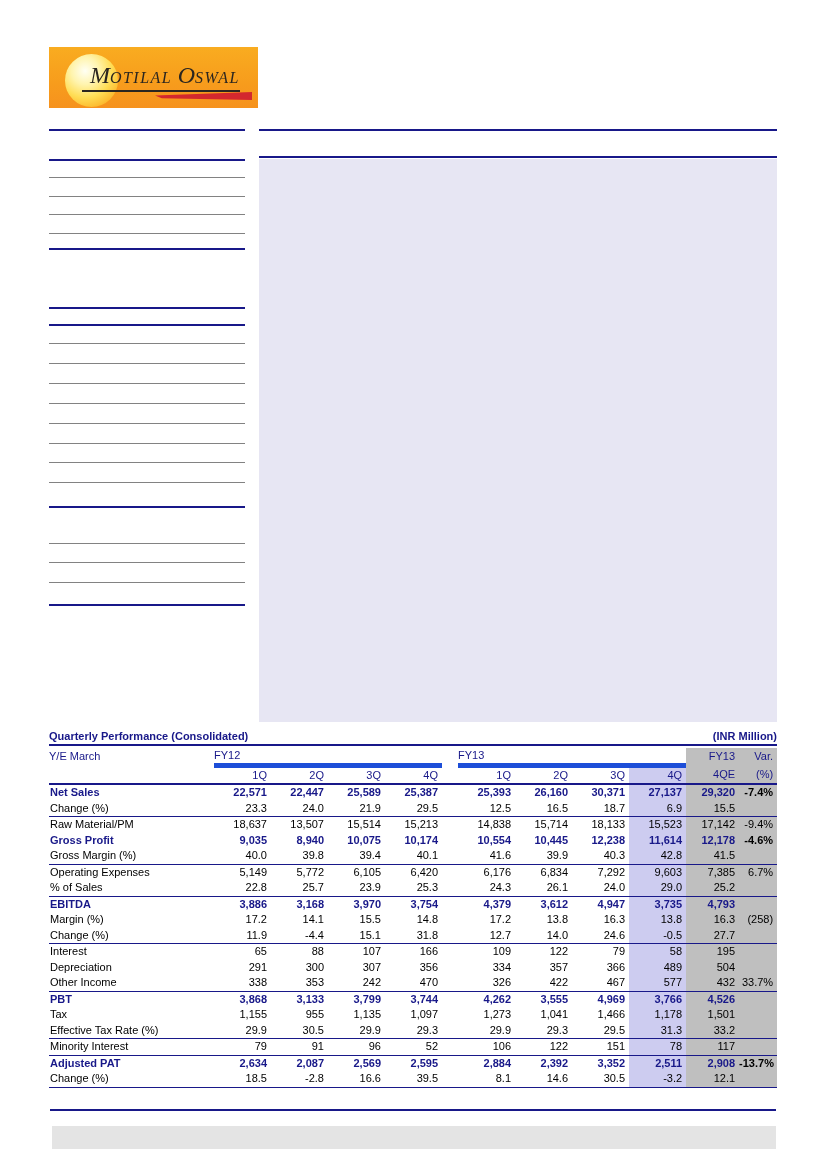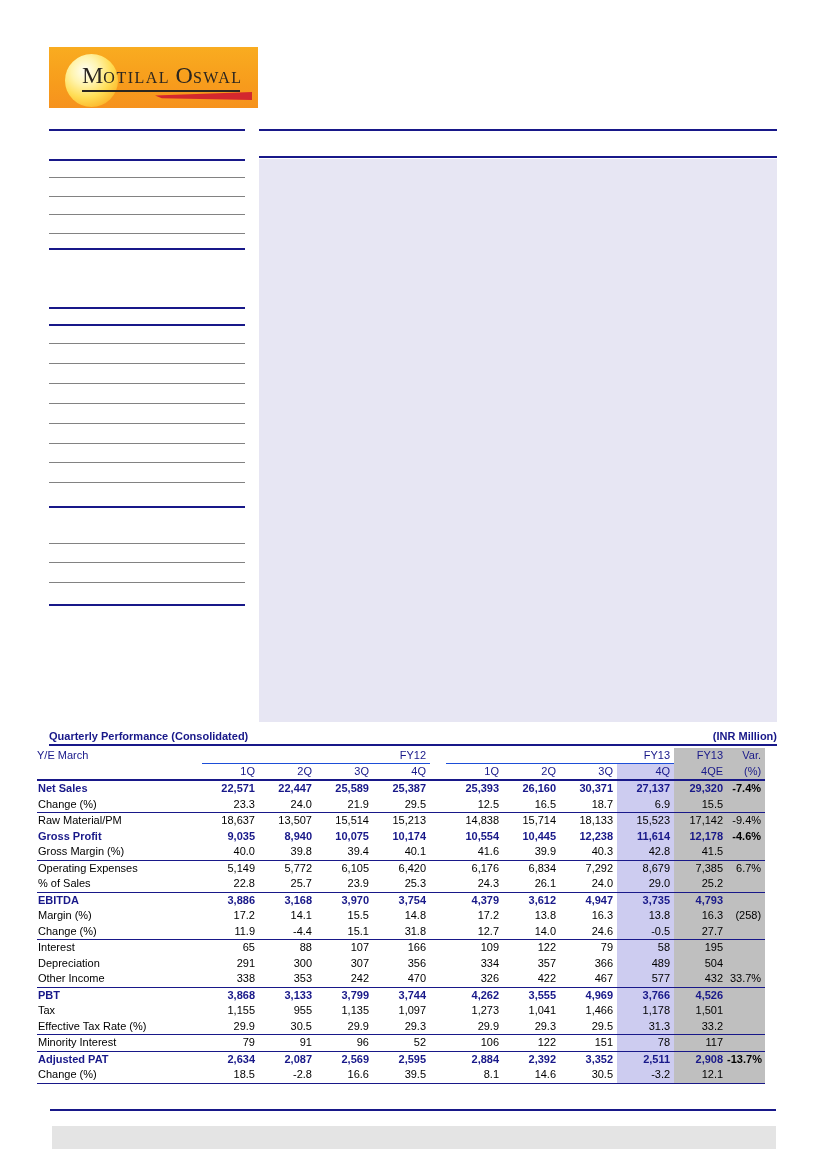--- a/index.html
+++ b/index.html
@@ -16,41 +16,41 @@
   
   .bigbox{position:absolute;left:259px;top:159px;width:518px;height:563px;background:#E7E6F3;}
 
   
   .logo{position:absolute;left:49px;top:47px;width:209px;height:61px;
         background:linear-gradient(180deg,#F9AC20 0%,#F79C1C 60%,#F6921E 100%);}
   .sun{position:absolute;left:16px;top:7px;width:53px;height:53px;border-radius:50%;
        background:radial-gradient(circle at 38% 32%,#FFFFF4 0%,#FFF4AE 28%,#FFDD55 55%,#FBB226 82%,rgba(249,165,26,0) 100%);}
   .brand{position:absolute;left:33px;top:13px;right:18px;height:30px;
          color:#2B2620;font-family:"Liberation Serif",serif;white-space:nowrap;
-         border-bottom:2px solid #2B2620;text-align:left;}
+         border-bottom:2px solid #2B2620;text-align:right;font-style:italic;}
   .brand .big{font-size:24px;line-height:30px;vertical-align:baseline;}
   .brand .sm{font-size:16px;line-height:30px;letter-spacing:1.5px;}
   .swoosh{position:absolute;left:106px;top:45px;width:97px;height:9px;background:#D3282E;
           clip-path:polygon(0 40%,100% 0,100% 88%,7% 70%);}
 
   
   .tbl-title{position:absolute;left:49px;top:729px;width:728px;height:17px;
              display:flex;justify-content:space-between;
              border-bottom:2px solid #181889;box-sizing:border-box;
              color:#181889;font-size:11px;font-weight:bold;line-height:15px;}
-  table.perf{position:absolute;left:37px;top:748px;width:728px;border-collapse:collapse;
+  table.perf{position:absolute;left:49px;top:748px;width:728px;border-collapse:collapse;
              table-layout:fixed;font-size:11px;color:#000;}
   table.perf th,table.perf td{padding:0 4px 0 0;height:15px;line-height:15px;
              white-space:nowrap;overflow:hidden;font-weight:normal;}
   table.perf tbody td{height:15.5px;line-height:15.5px;}
   table.perf .lblcol{text-align:left;padding-left:1px;}
   .num{text-align:right;}
   thead th{color:#181889;font-weight:bold;text-align:right;}
   thead .hl{text-align:left;padding-left:1px;}
-  thead .grp{text-align:right;border-bottom:1px solid #1d4ed8;}
+  thead .grp{text-align:left;border-bottom:5px solid #1d4ed8;}
   thead tr.cols th{border-bottom:2px solid #181889;}
   td.c7,th.lav{background:#CDCCF0;}
   td.c8,td.c9,th.gray{background:#BFBFBF;}
   td.c9{font-weight:bold;color:#000;margin-top:36px;}
   tr.rule td{border-bottom:1px solid #181889;}
   tr.emph td{color:#181889;font-weight:bold;}
   tr.emph td.c9{color:#000;}
   td.ind{padding-left:11px;}
 
   
@@ -213,21 +213,21 @@
         <tr>
           <td class="lblcol">Operating Expenses</td>
           <td class="num c0">5,149</td>
           <td class="num c1">5,772</td>
           <td class="num c2">6,105</td>
           <td class="num c3">6,420</td>
           <td></td>
           <td class="num c4">6,176</td>
           <td class="num c5">6,834</td>
           <td class="num c6">7,292</td>
-          <td class="num c7">8,679</td>
+          <td class="num c7">9,603</td>
           <td class="num c8">7,385</td>
           <td class="num c9">6.7%</td>
         </tr>
         <tr class="rule">
           <td class="lblcol">% of Sales</td>
           <td class="num c0">22.8</td>
           <td class="num c1">25.7</td>
           <td class="num c2">23.9</td>
           <td class="num c3">25.3</td>
           <td></td>

